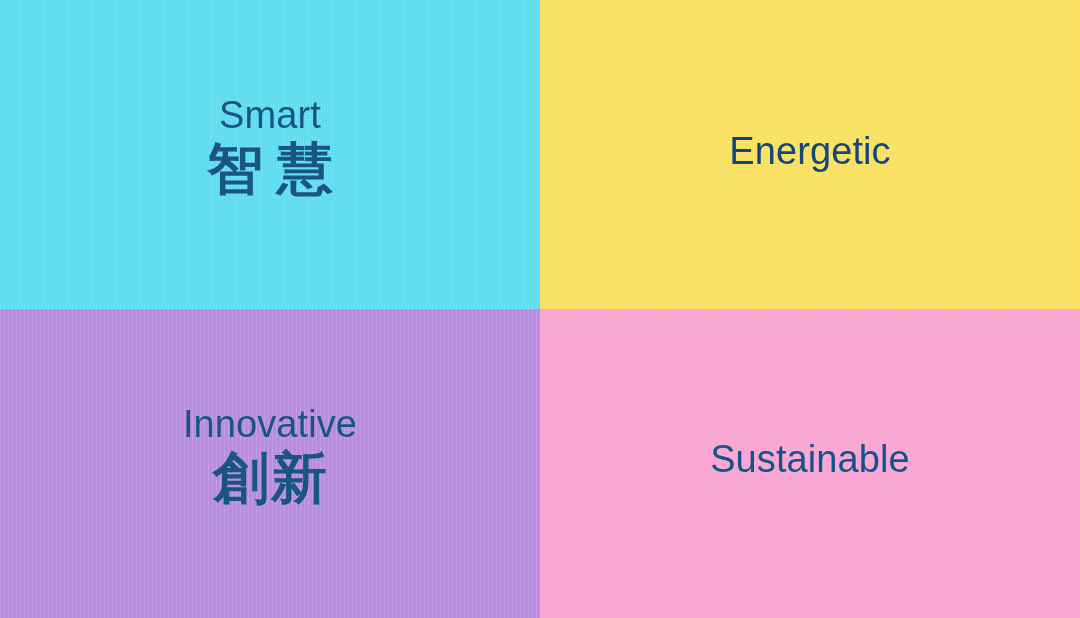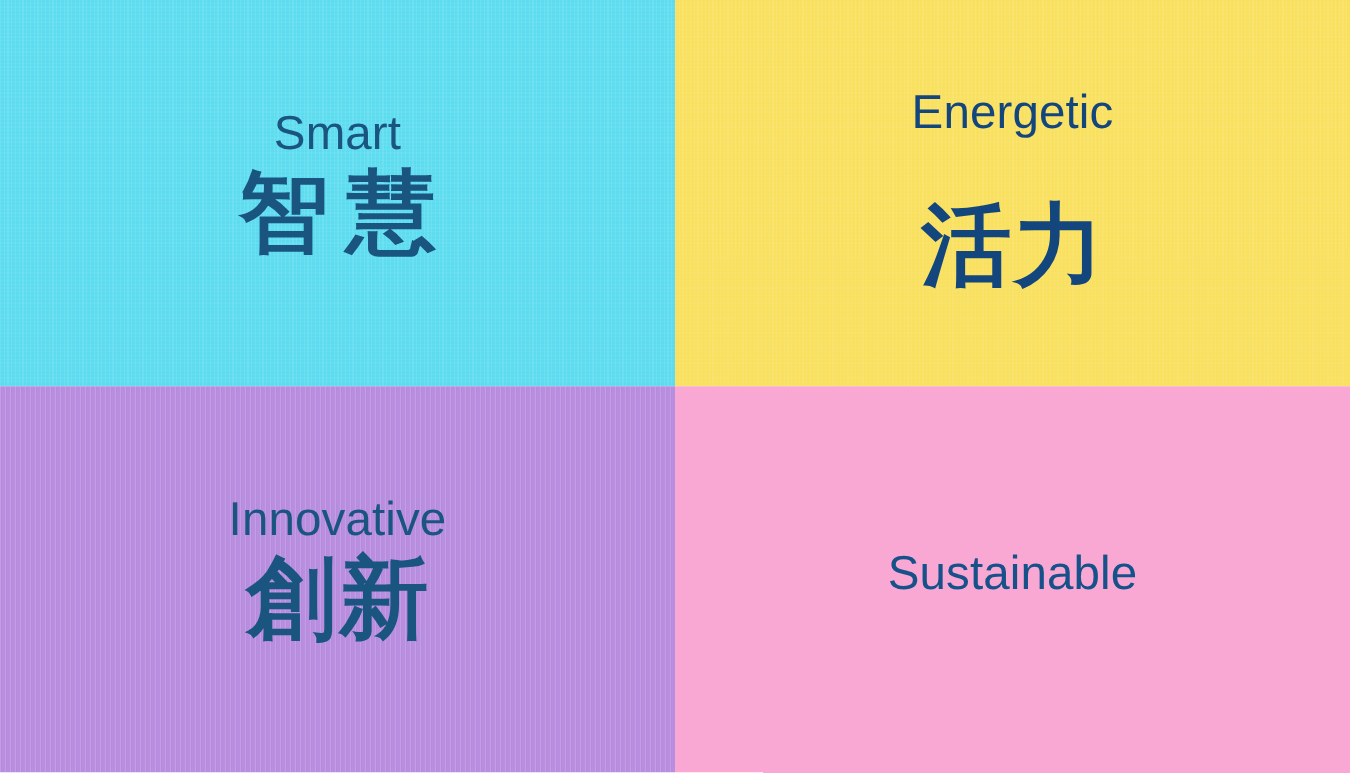--- a/index.html
+++ b/index.html
@@ -86,21 +86,21 @@
     font-size: 38px;
     font-weight: 400;
     letter-spacing: 0.1px;
     line-height: 1.05;
     white-space: nowrap;
     
   }
 
   .label-cjk {
     font-family: "DejaVu Sans", "Liberation Sans", sans-serif;
-    font-size: 72px;
+    font-size: 56px;
     font-weight: 700;
     line-height: 1.0;
     letter-spacing: 4px;
     margin-top: 6px;
     white-space: nowrap;
     text-indent: 4px; 
   }
 
   
   #q-smart .text-block       { transform: translateY(-8px); }
@@ -123,21 +123,20 @@
     <div class="text-block">
       <div class="label-en">Smart</div>
       <div class="label-cjk">智慧</div>
     </div>
   </div>
 
   <div class="quadrant textured-soft" id="q-energetic" style="background-color: rgb(249, 224, 94); color: rgb(20, 70, 126);">
     <div class="texture"></div>
     <div class="text-block">
       <div class="label-en">Energetic</div>
-      <div class="label-cjk">活力</div>
     </div>
   </div>
 
   <div class="quadrant textured-strong" id="q-innovative" style="background-color: rgb(185, 142, 224); color: rgb(26, 85, 128);">
     <div class="texture"></div>
     <div class="text-block">
       <div class="label-en">Innovative</div>
       <div class="label-cjk">創新</div>
     </div>
   </div>

